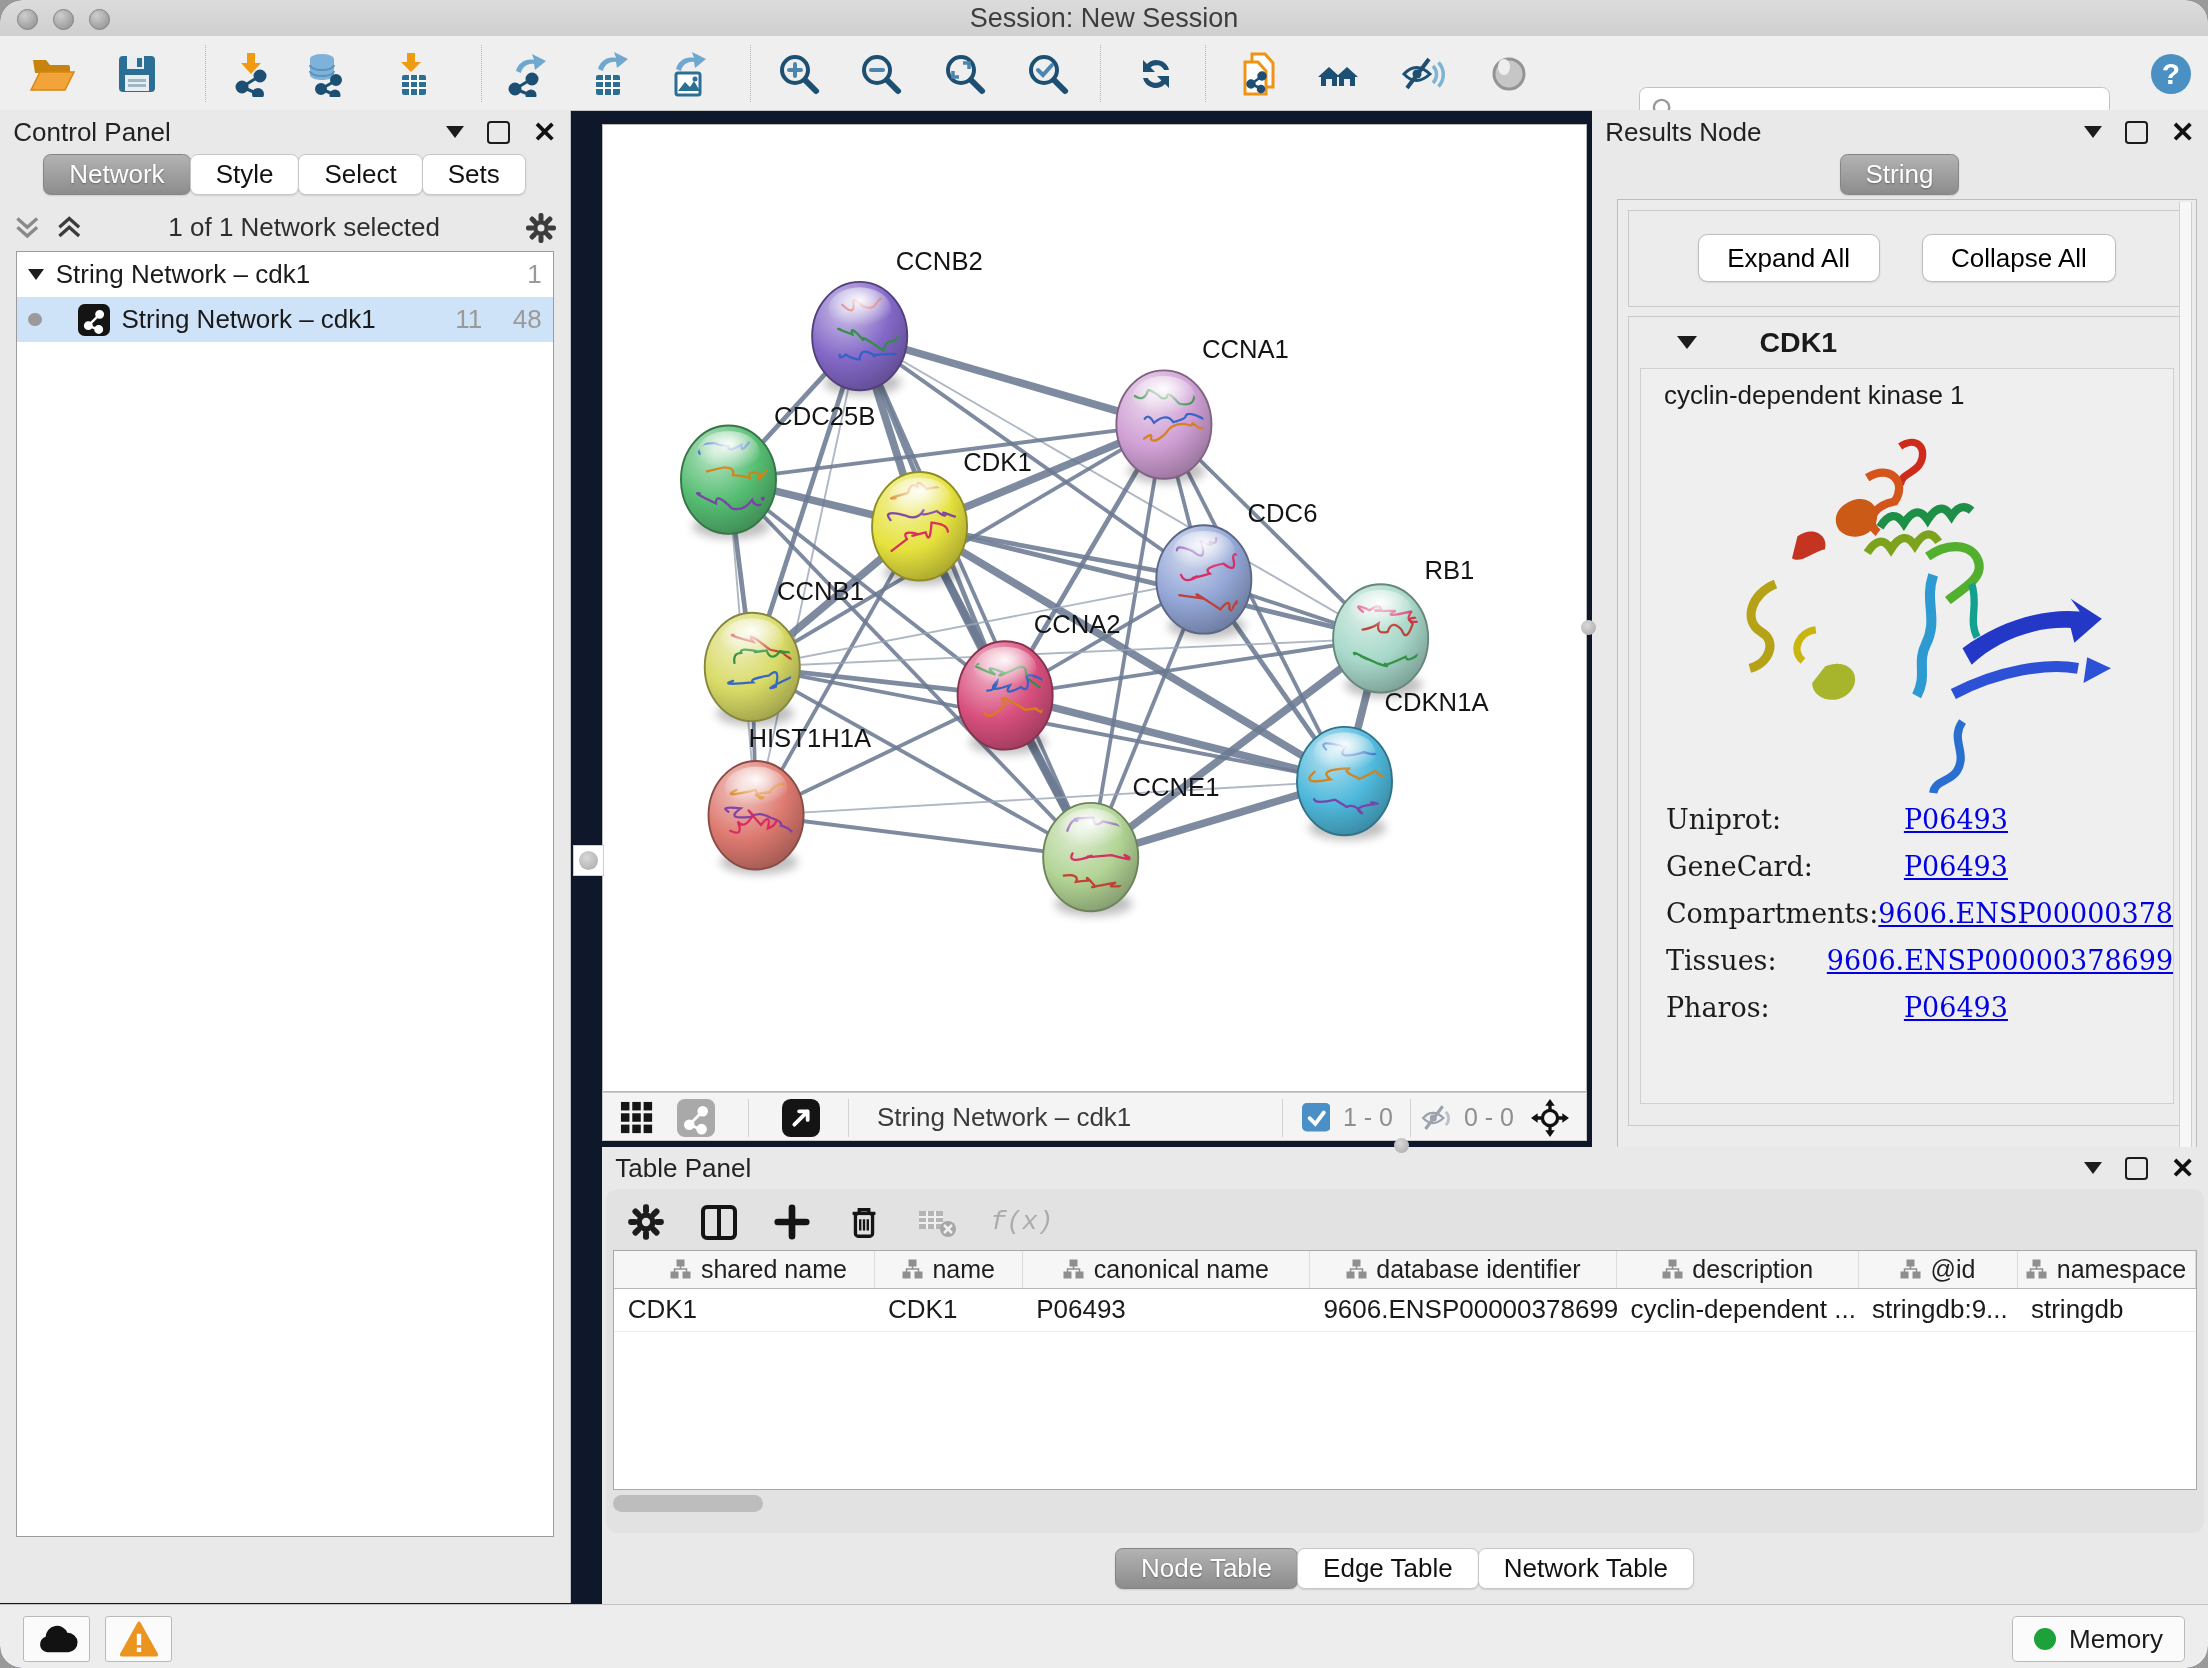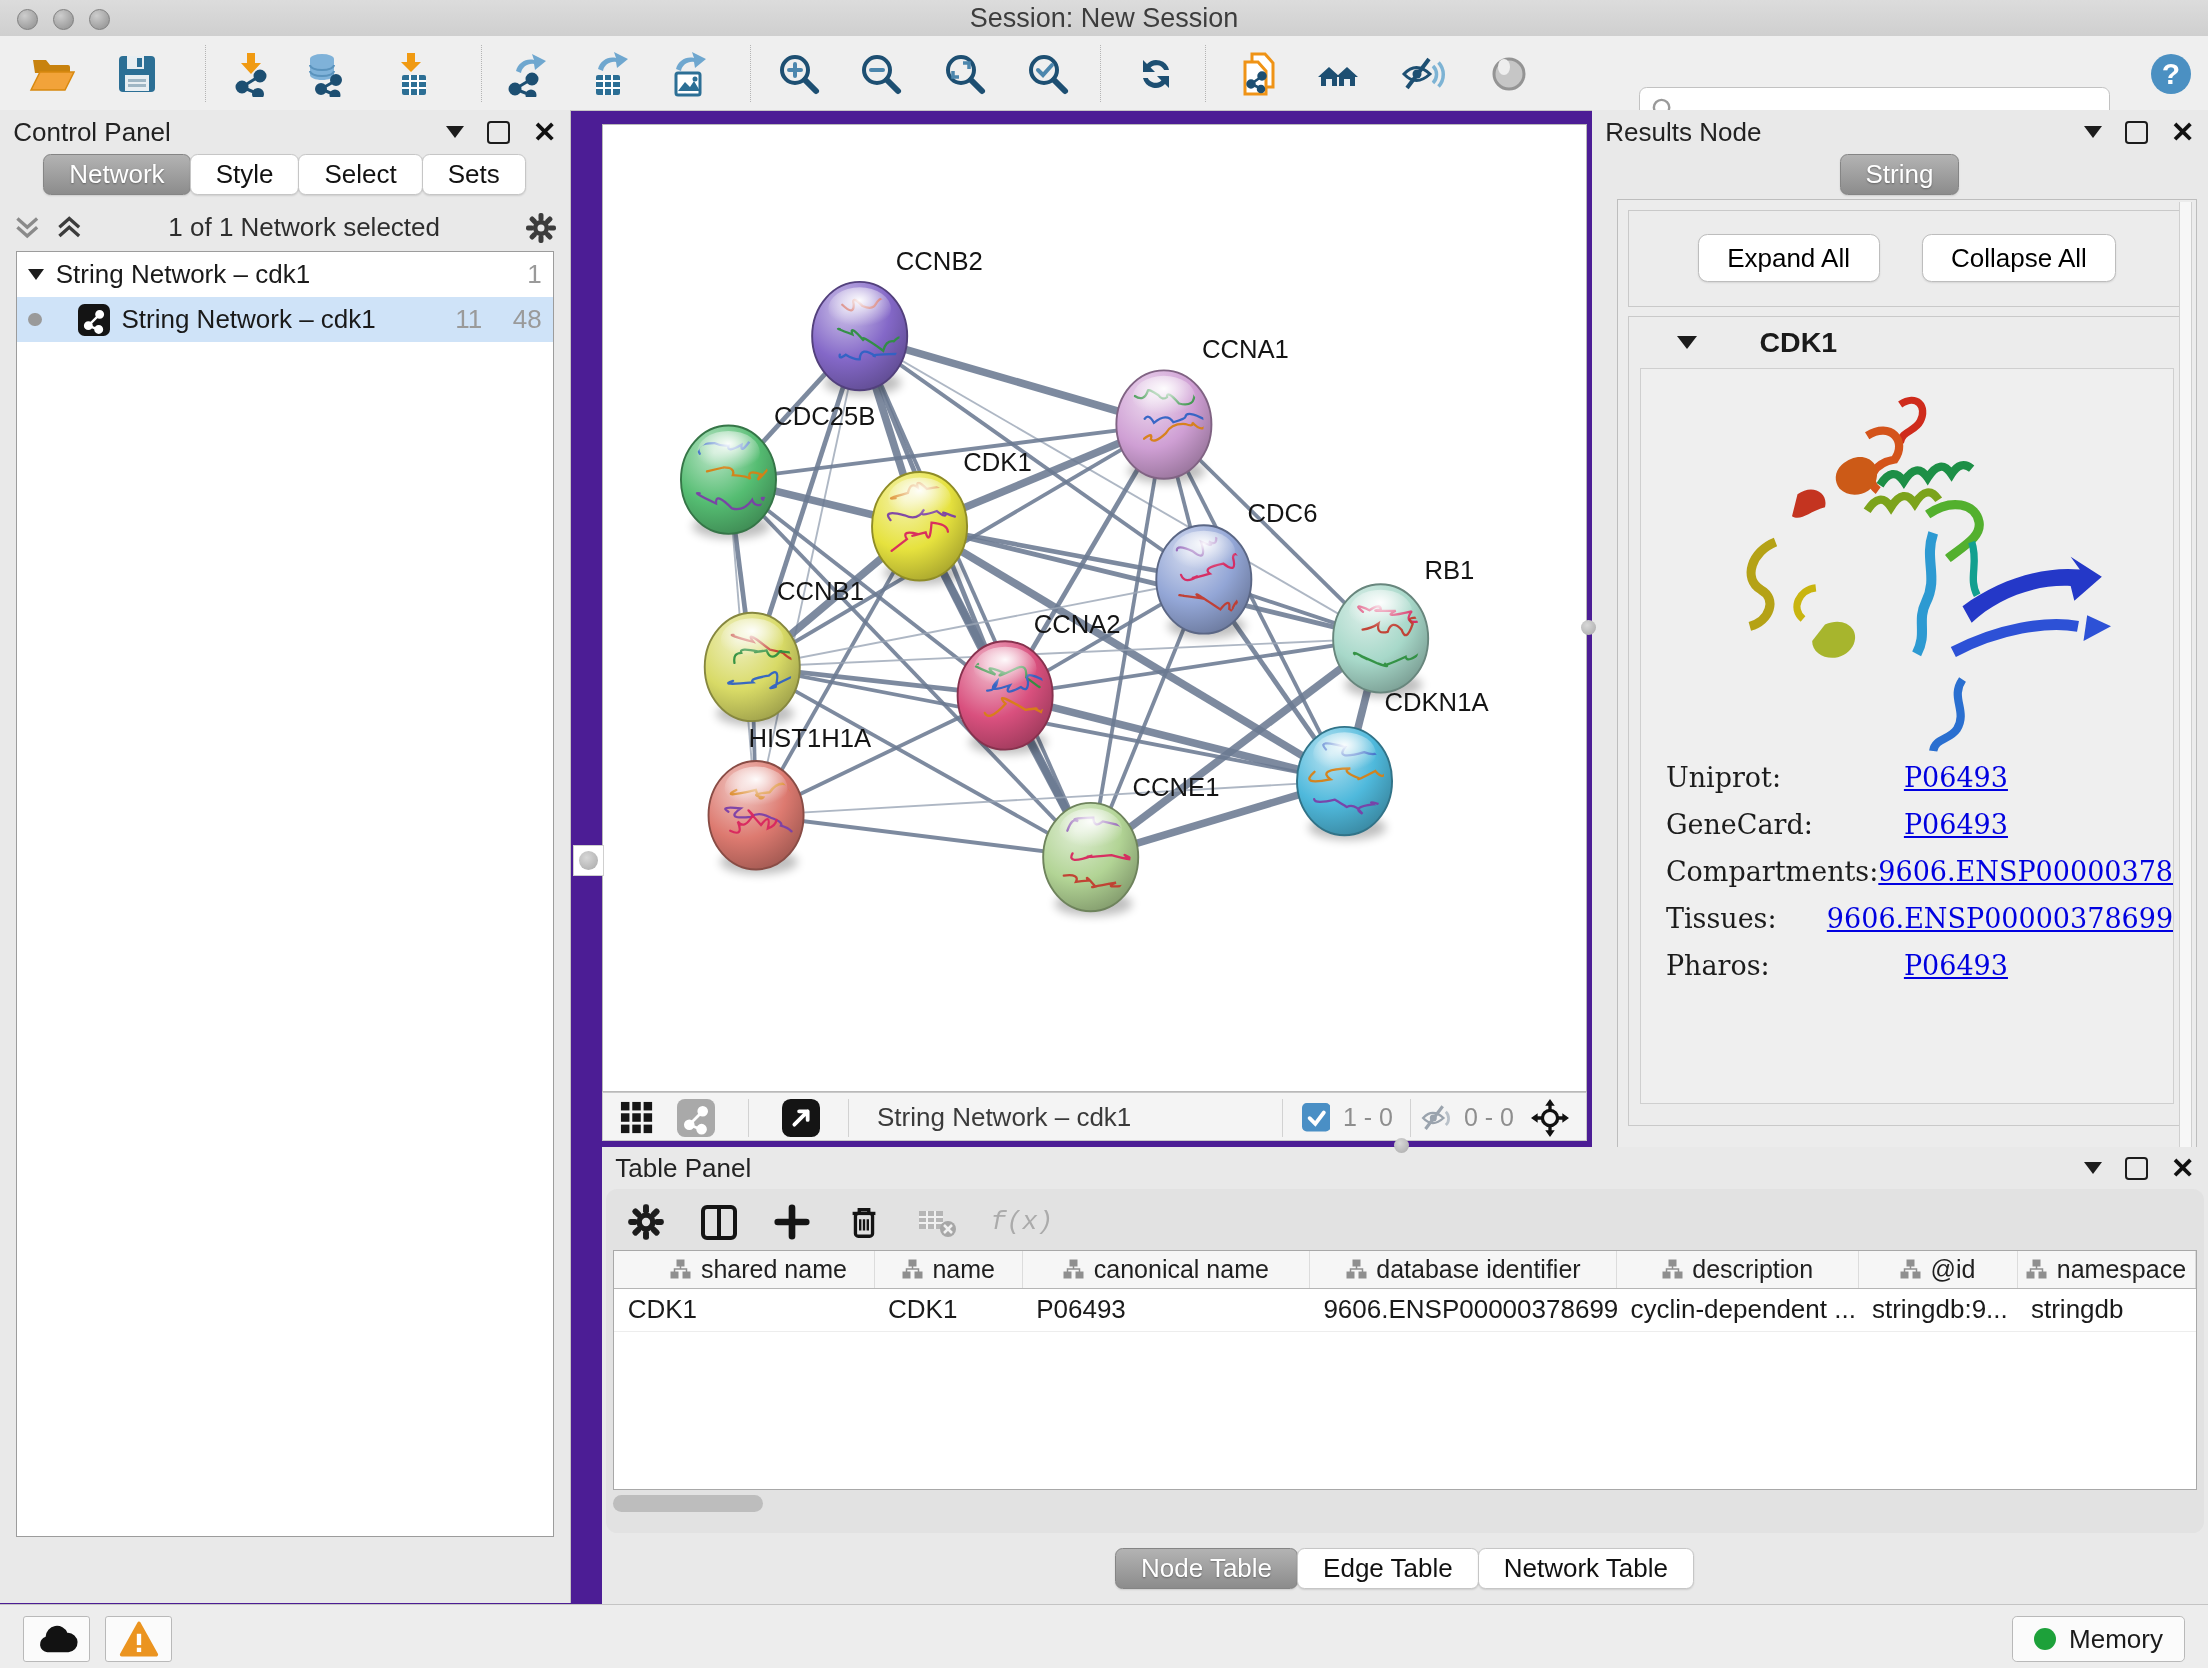--- a/index.html
+++ b/index.html
@@ -1,17 +1,17 @@
 <!DOCTYPE html>
 <html style="font-size:15px"><head>
 <meta charset="utf-8">
 <style>
   html,body{margin:0;padding:0;background:#9a9a9a;}
-  .app{position:relative;width:2208px;height:1668px;background:#4c1d95;
-       font-family:"Liberation Sans",sans-serif;overflow:hidden;color:#1a1a1a;}
+  .app{position:relative;width:2208px;height:1668px;background:#0f172a;
+       font-family:"Liberation Sans",sans-serif;overflow:hidden;color:#1a1a1a;border-radius:22px;}
   
   .titlebar{position:absolute;left:0;top:0;width:2208px;height:36px;
     background:linear-gradient(#dcdcdc,#cfcfcf);border-bottom:1px solid #a6a6a6;}
   .traffic{position:absolute;left:17px;top:8.6px;display:flex;gap:15px;}
   .traffic span{width:19px;height:19px;border-radius:50%;
     background:radial-gradient(circle at 35% 30%,#cdcdcd,#8d8d8d);border:1px solid #7f7f7f;}
   .wtitle{text-align:center;line-height:36px;font-size:27px;color:#3d3d3d;}
   
   .toolbar{position:absolute;left:0;top:36px;width:2208px;height:74px;background:#efefef;
     border-bottom:1px solid #c6c6c6;}
@@ -690,20 +690,21 @@
       <div class="expbox">
         <button class="rbtn">Expand All</button>
         <button class="rbtn">Collapse All</button>
       </div>
       <div class="card">
         <div class="cardhead">
           <span class="tri-down"></span>
           <span class="pname">CDK1</span>
         </div>
         <div class="cardbody">
+          <div class="pdesc">cyclin-dependent kinase 1</div>
           <svg class="pimg" width="447" height="385" viewBox="0 0 480 420">
             <path d="M232 30c18-12 30 2 22 18-6 12-20 10-22 24" stroke="#cf2b1c" stroke-width="8" fill="none"></path>
             <path d="M196 64c26-16 44 6 30 26-22 4-34 22-18 34" stroke="#d4541b" stroke-width="9" fill="none"></path>
             <path d="M168 96c20-18 44-6 38 16-4 16-28 22-40 10-6-8-6-18 2-26z" fill="#cc5a17"></path>
             <path d="M120 128c16-12 34-2 30 14-16 4-26 16-36 10z" fill="#c43420"></path>
             <path d="M210 118q14-22 26-4q14-22 26-4q14-22 26-4q10-16 22-6" stroke="#1d8f46" stroke-width="9" fill="none"></path>
             <path d="M196 146q14-22 26-4q14-22 26-4q14-22 26-4" stroke="#7ca31b" stroke-width="9" fill="none"></path>
             <path d="M262 150c26-18 52-12 56 8 3 16-16 26-34 40" stroke="#53b02e" stroke-width="10" fill="none"></path>
             <path d="M96 180c-26 10-36 40-16 52 18 10 10 34-12 40" stroke="#b5a216" stroke-width="10" fill="none"></path>
             <path d="M140 230c-18 2-28 22-14 34" stroke="#c9b50f" stroke-width="8" fill="none"></path>

